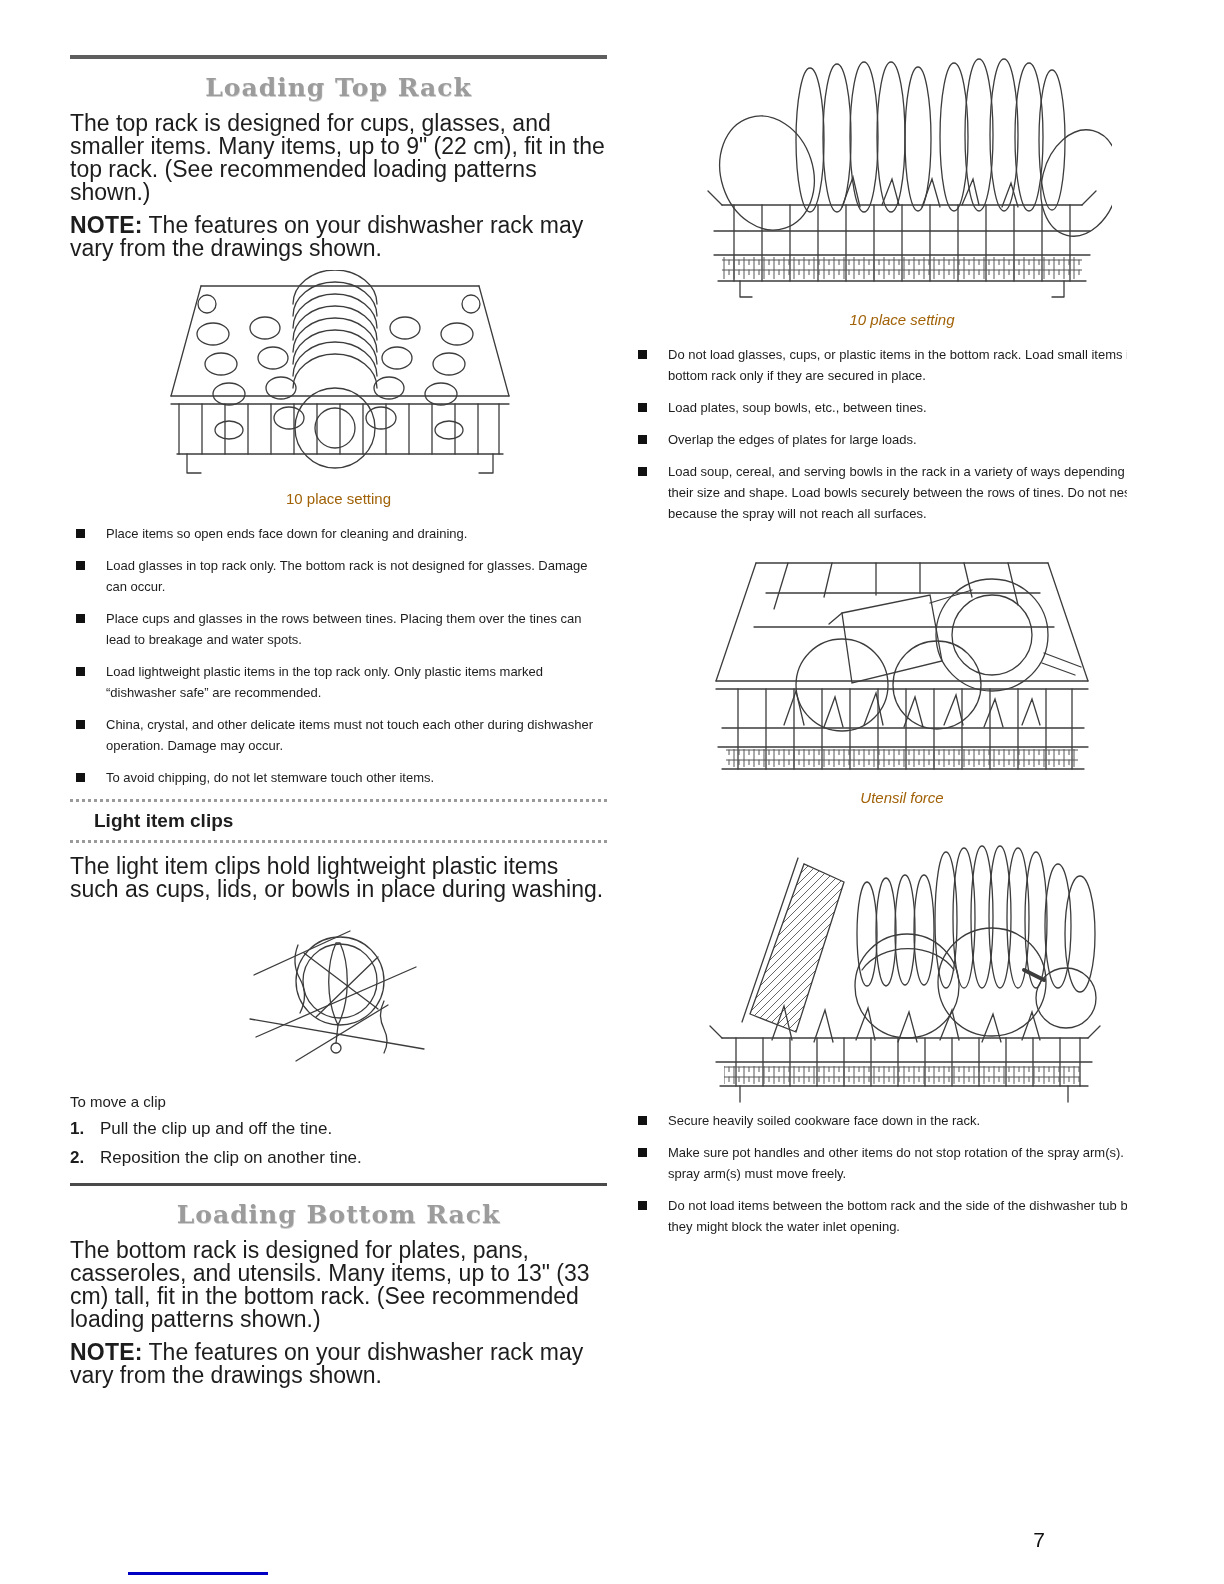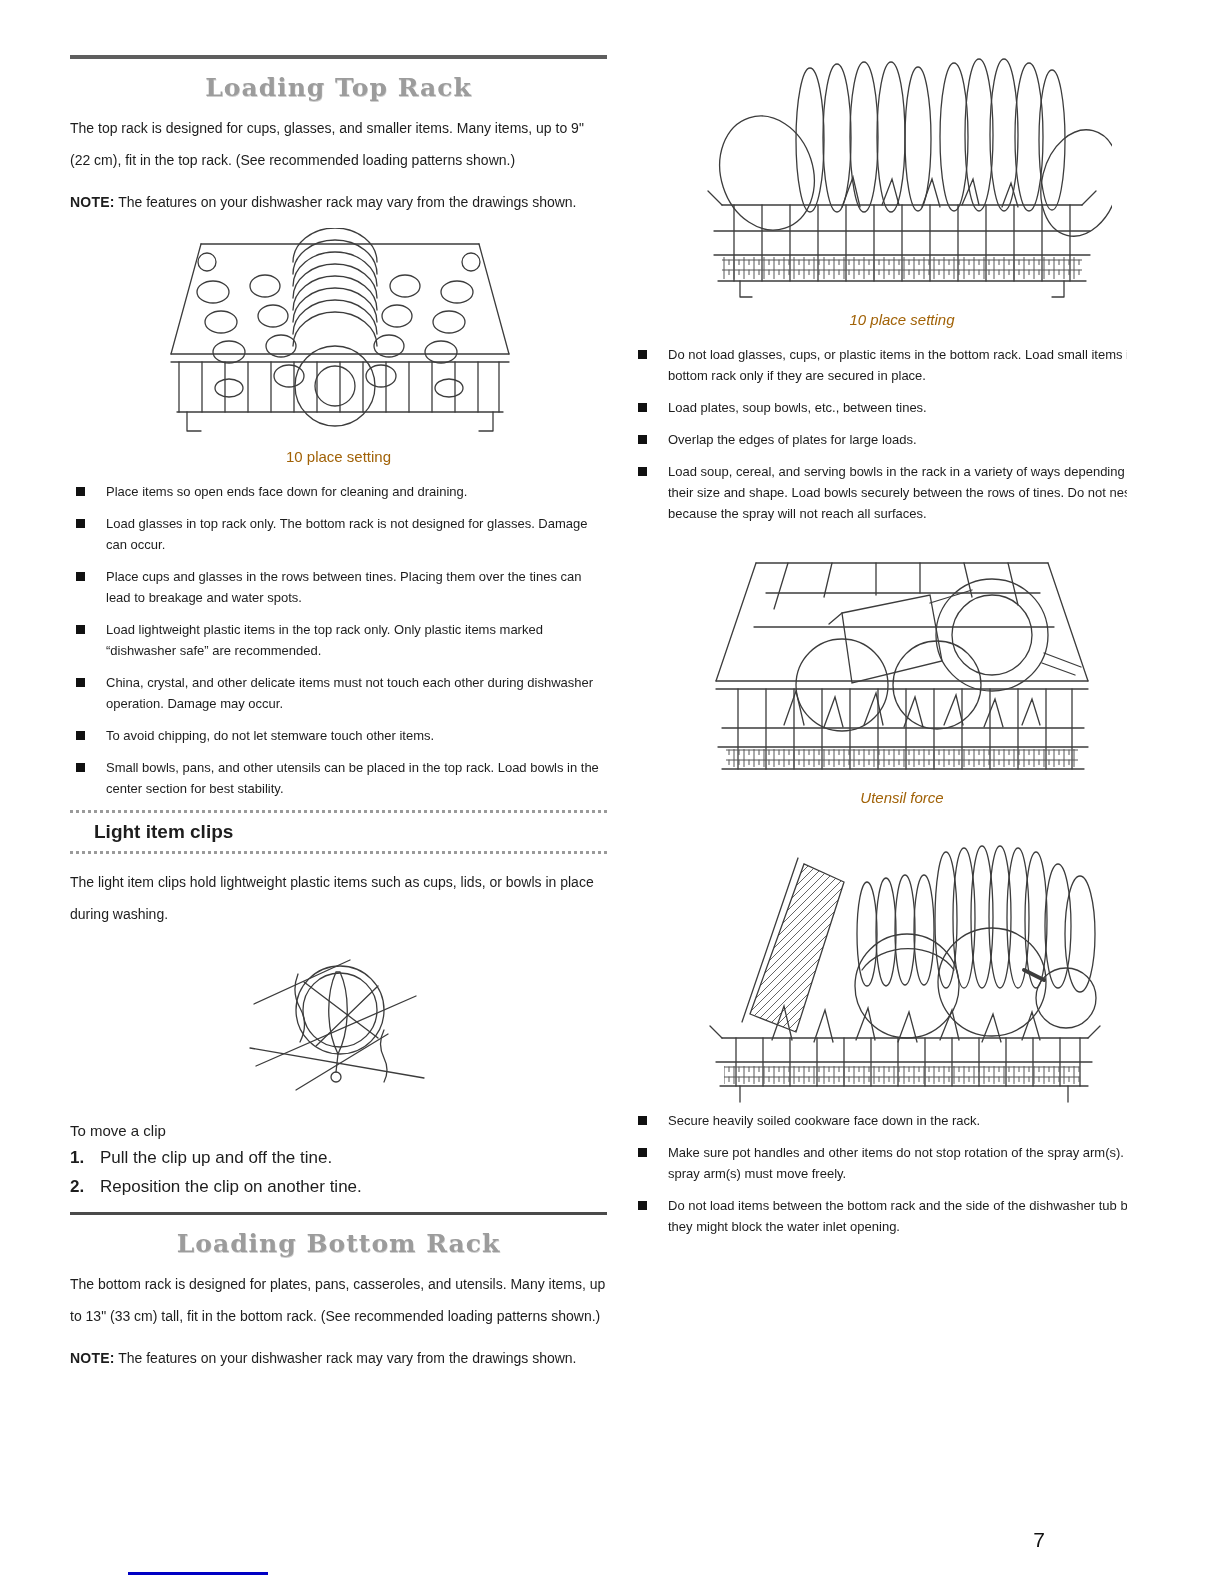--- a/index.html
+++ b/index.html
@@ -5,21 +5,21 @@
   html,body{margin:0;padding:0;background:#ffffff;}
   .page{position:relative;width:1127px;height:1584px;background:#fff;
         font-family:"Liberation Sans",sans-serif;color:#1d1d1d;overflow:hidden;}
   .col-left{position:absolute;left:70px;top:55px;width:537px;}
   .col-right{position:absolute;left:632px;top:55px;width:540px;}
   .rule-solid{border-top:4px solid #5e5e5e;margin:0 0 14px 0;}
   .rule-solid.mid{margin-top:14px;border-top-width:3px;border-top-color:#4a4a4a;}
   .ghost-h{font-family:"DejaVu Serif",serif;font-weight:700;font-size:25px;color:#9c9c9c;
            text-align:center;letter-spacing:1px;margin:0 0 10px 0;
            text-shadow:0.5px 0.5px 0 #cfcfcf;}
-  p.body{font-size:14px;line-height:32px;margin:0 0 10px 0;}
+  p.body{font-size:23px;line-height:23px;margin:0 0 10px 0;}
   p.body b{letter-spacing:0.2px;}
   .dotrule{border-top:3px dotted #9a9a9a;height:0;margin:0;}
   h2.subsec{font-size:19px;font-weight:700;margin:8px 0 8px 24px;}
   h3.minihead{font-size:15px;font-weight:400;margin:20px 0 8px 0;}
   ul.bullets{list-style:none;margin:0;padding:0;}
   ul.bullets li{display:flex;font-size:13px;line-height:21px;margin:0 0 11px 0;}
   .sq{flex:0 0 9px;width:9px;height:9px;background:#111;margin:6px 21px 0 6px;}
   ol.steps{list-style:none;margin:0 0 6px 0;padding:0;}
   ol.steps li{display:flex;font-size:17px;line-height:22px;margin:0 0 7px 0;}
   .stepnum{font-weight:700;flex:0 0 30px;}
@@ -103,24 +103,20 @@
           <span>Load lightweight plastic items in the top rack only. Only plastic items marked “dishwasher safe” are recommended.</span>
         </li>
       <li>
           <span class="sq"></span>
           <span>China, crystal, and other delicate items must not touch each other during dishwasher operation. Damage may occur.</span>
         </li>
       <li>
           <span class="sq"></span>
           <span>To avoid chipping, do not let stemware touch other items.</span>
         </li>
-      <li>
-          <span class="sq"></span>
-          <span>Small bowls, pans, and other utensils can be placed in the top rack. Load bowls in the center section for best stability.</span>
-        </li>
     </ul>
 
     <div class="dotrule"></div>
     <h2 class="subsec">Light item clips</h2>
     <div class="dotrule"></div>
 
     <p class="body" style="margin-top:12px;">The light item clips hold lightweight plastic items such as cups, lids, or bowls in place during washing.</p>
 
     <figure>
       <svg class="lineart" width="210" height="158" viewBox="0 0 210 158">

